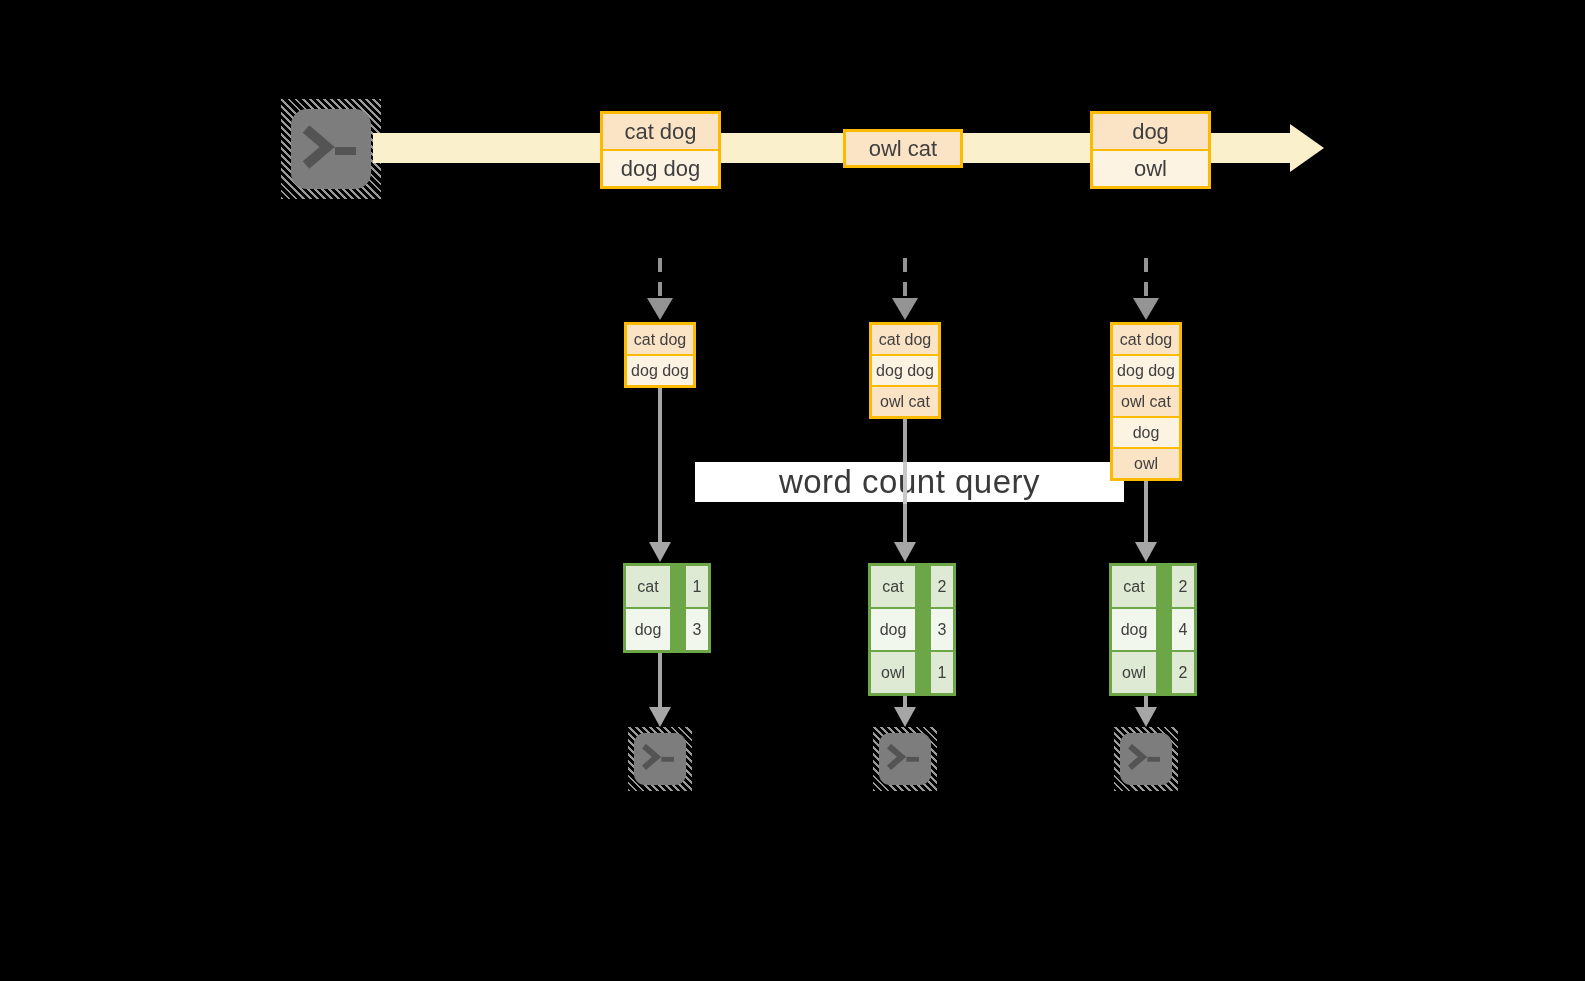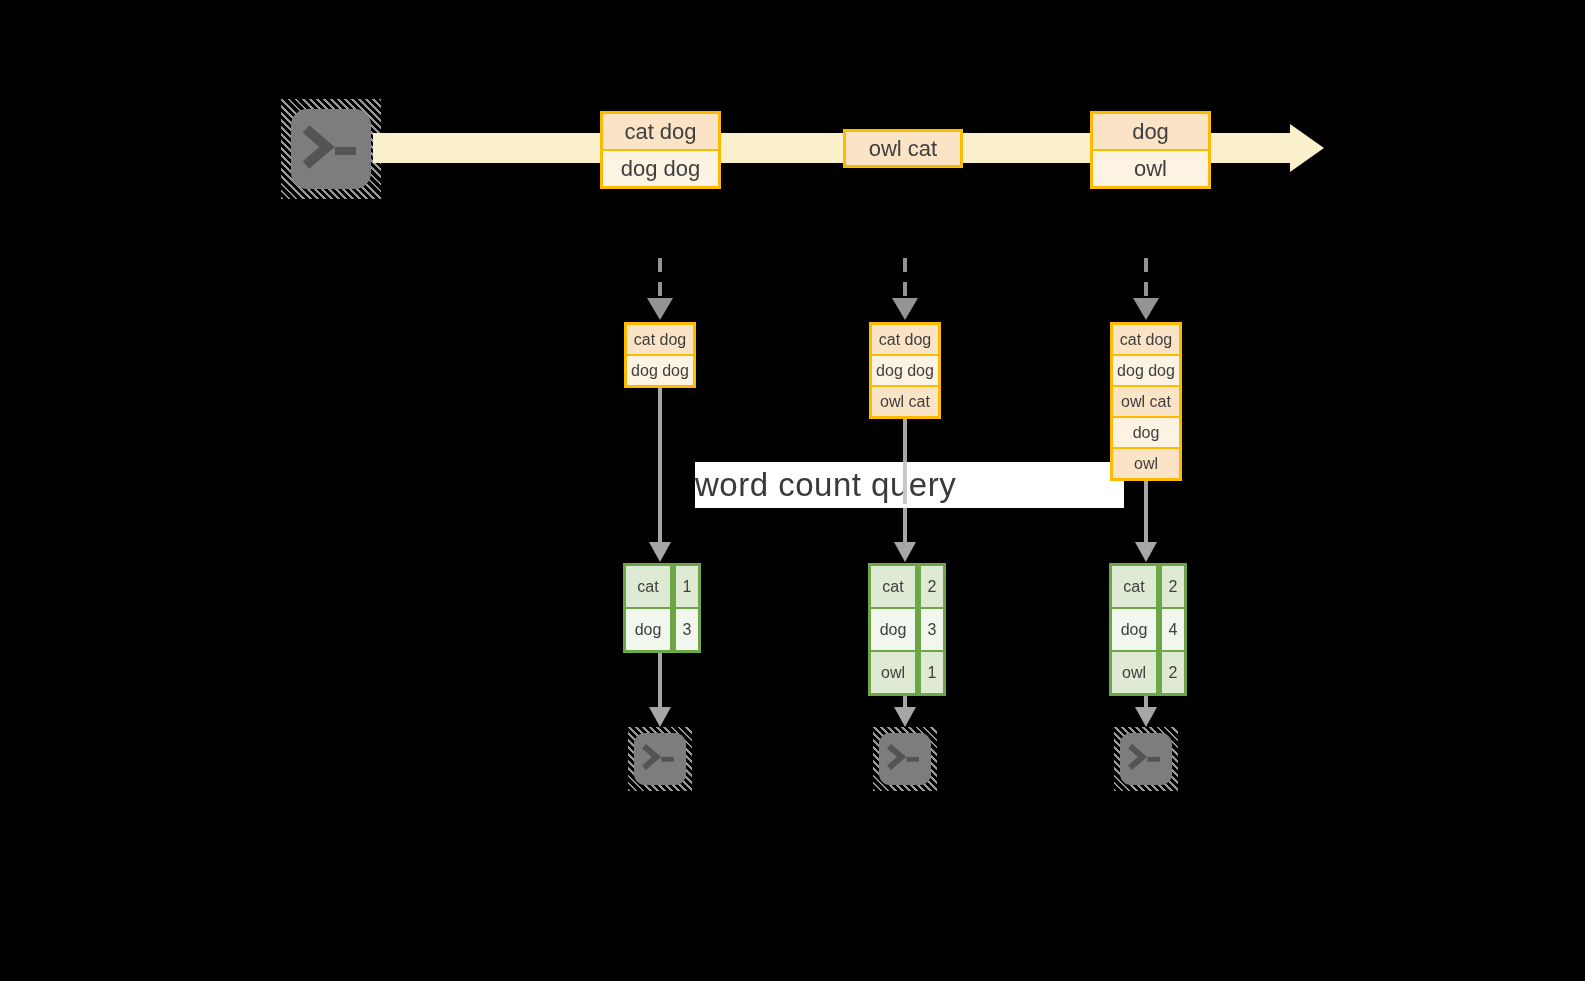--- a/index.html
+++ b/index.html
@@ -28,38 +28,38 @@
         display:flex;flex-direction:column;gap:2px;z-index:4;}
   .obox .row{background:#FDF3E3;display:flex;align-items:center;justify-content:center;}
   .obox .row.peach{background:#FBE3C6;}
   .batch{width:115px;}
   .batch .row{height:35px;font-size:22px;}
   .state{width:66px;}
   .state .row{height:29px;font-size:16px;}
 
   
   .gtable{position:absolute;background:#6CA646;padding:3px;display:flex;flex-direction:column;gap:2px;z-index:4;}
-  .gtable .trow{display:grid;grid-template-columns:44px 22px;gap:6px;height:41px;}
+  .gtable .trow{display:grid;grid-template-columns:44px 22px;gap:16px;height:41px;}
   .gtable .cell{display:flex;align-items:center;justify-content:center;font-size:16px;background:#F2F7EE;}
   .gtable .trow.dark .cell{background:#DEEAD3;}
 
   
   .dashline{position:absolute;width:4px;height:38px;top:258px;z-index:1;
             background:repeating-linear-gradient(to bottom,#949494 0 14px,rgba(0,0,0,0) 14px 24px);}
   .dashhead{position:absolute;top:298px;width:0;height:0;z-index:1;
             border-left:13px solid transparent;border-right:13px solid transparent;
             border-top:22px solid #949494;}
   .line{position:absolute;width:4px;background:#A6A6A6;z-index:1;}
   .ahead{position:absolute;width:0;height:0;z-index:1;
          border-left:11px solid transparent;border-right:11px solid transparent;
          border-top:20px solid #A6A6A6;}
 
   
-  .querybox{position:absolute;left:695px;top:462px;width:429px;height:46px;background:#FFFFFF;z-index:2;
-            display:flex;align-items:center;}
+  .querybox{position:absolute;left:695px;top:462px;width:429px;height:40px;background:#FFFFFF;z-index:2;
+            display:flex;align-items:center;justify-content:center;}
   .querybox span{font-size:33px;color:#3A3A3A;letter-spacing:.5px;}
   .query-line{position:absolute;left:903px;top:462px;width:4px;height:42px;background:#C8C8C8;z-index:3;}
 </style>
 </head>
 <body>
 
 <div class="canvas">
 
   <div class="term term-big" style="left:281px;top:99px;">
     <div class="term-inner"></div>

